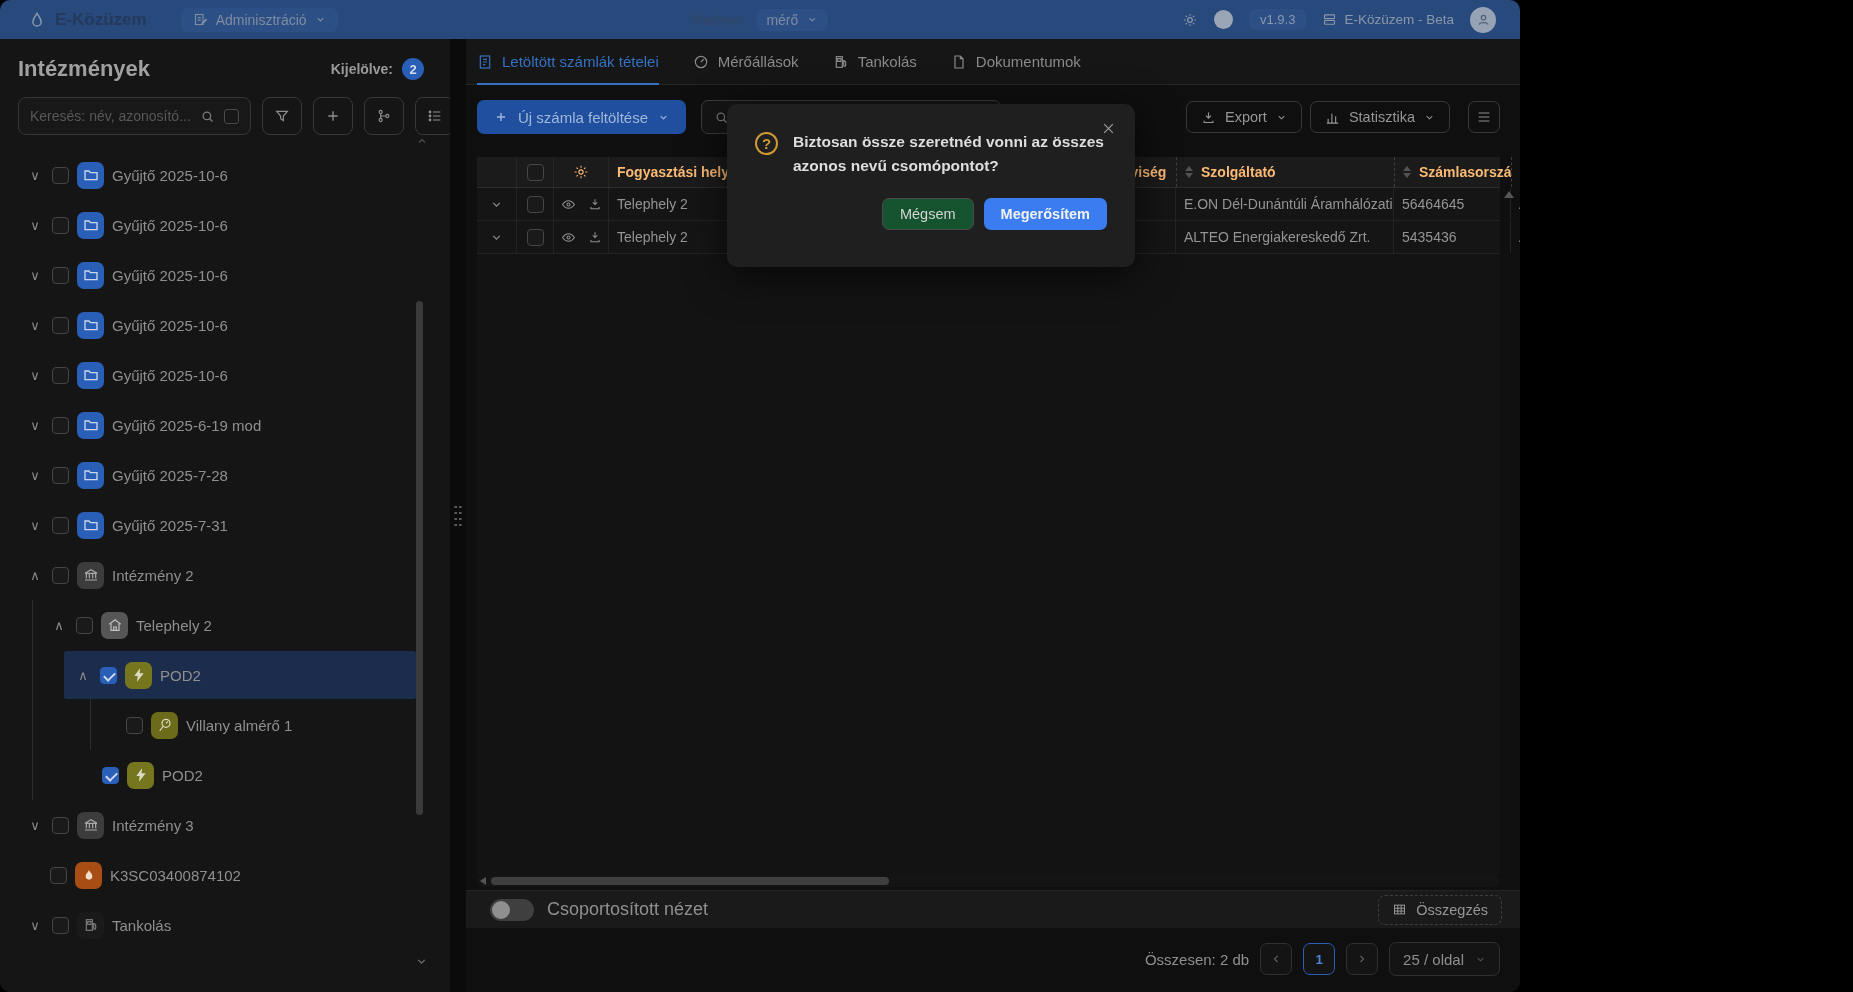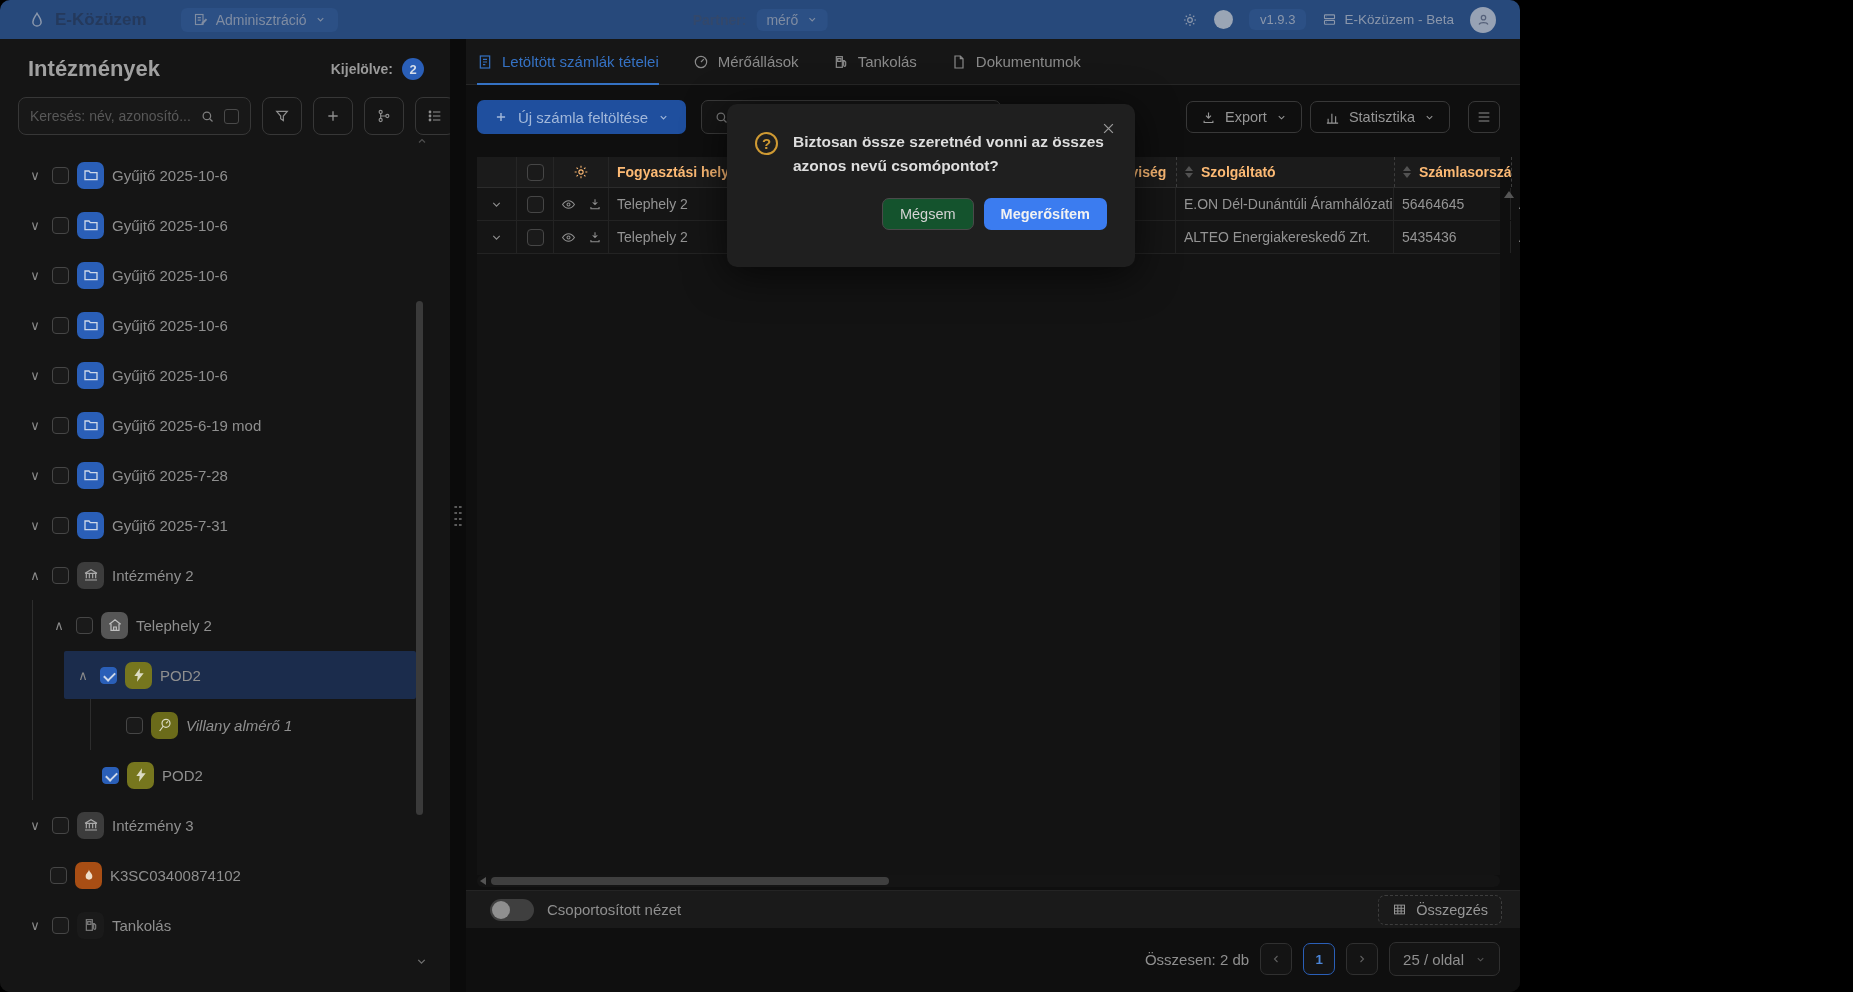--- a/index.html
+++ b/index.html
@@ -23,36 +23,36 @@
 
   
   .content { position:absolute; top:39px; bottom:0; left:0; right:0; display:flex; }
   .sidebar { position:relative; width:450px; background:#151515; flex:none; overflow:hidden; }
   .divider { width:16px; background:#0b0b0b; position:relative; flex:none; }
   .handle { position:absolute; top:50%; left:50%; transform:translate(-50%,-50%); width:9px; height:24px;
             background:radial-gradient(circle,#5a5a5a 1.2px,transparent 1.5px); background-size:4.5px 6px; }
   .main { position:relative; flex:1; background:#0f0f0f; overflow:hidden; }
 
   
-  .sb-head { display:flex; justify-content:space-between; align-items:center; padding:17px 26px 0 28px; }
+  .sb-head { display:flex; justify-content:space-between; align-items:center; padding:17px 26px 0 18px; }
   .sb-title { font-size:22px; font-weight:bold; color:#a0a0a0; }
   .sb-selected { display:flex; gap:9px; align-items:center; font-size:14px; font-weight:bold; color:#9a9a9a; }
   .badge { width:22px; height:22px; border-radius:50%; background:#2a5fb8; color:#d5dde9; font-size:13px; font-weight:bold; display:flex; align-items:center; justify-content:center; }
   .sb-controls { display:flex; gap:11px; padding:15px 16px 0 18px; align-items:center; }
   .sb-search { width:238px; height:38px; border:1px solid #373737; border-radius:8px; display:flex; align-items:center; padding:0 11px; gap:9px; background:#181818; }
   .sb-search .ph { color:#585858; font-size:14px; flex:1; white-space:nowrap; overflow:hidden; }
   .sb-search .mag { color:#7e7e7e; flex:none; }
   .sb-search .sq { width:15px; height:15px; border:1px solid #4a4a4a; border-radius:3px; flex:none; }
   .icon-btn { width:40px; height:38px; border:1px solid #373737; border-radius:8px; color:#8f8f8f; display:flex; align-items:center; justify-content:center; background:transparent; flex:none; }
 
   .tree { position:absolute; top:111px; left:0; right:0; bottom:0; overflow:hidden; }
   .trow { position:relative; height:50px; display:flex; align-items:center; gap:8px; font-size:15px; color:#8f8f8f; }
   .trow > * { position:relative; z-index:1; }
   .lv0 { padding-left:26px; } .lv1 { padding-left:50px; } .lv2 { padding-left:74px; }
-  .lv2b { padding-left:102px; } .lv3b { padding-left:126px;font-style:italic; }
+  .lv2b { padding-left:102px; } .lv3b { padding-left:126px; }
   .chev { width:18px; text-align:center; color:#8a8a8a; font-size:13px; flex:none; }
   .chev:empty { display:none; }
   .cb { width:17px; height:17px; border:1px solid #464646; border-radius:4px; flex:none; background:#1a1a1a; position:relative; }
   .cb.checked { background:#2a5fb8; border-color:#2a5fb8; }
   .cb.checked::after { content:""; position:absolute; left:5px; top:2px; width:5px; height:9px; border:solid #cfd9ea; border-width:0 2px 2px 0; transform:rotate(45deg); }
   .tico { width:27px; height:27px; border-radius:7px; display:flex; align-items:center; justify-content:center; flex:none; }
   .tico svg { width:16px; height:16px; }
   .ic-folder { background:#2a5fb8; color:#cdd7e8; }
   .ic-bank { background:#3c3c3c; color:#a8a8a8; }
   .ic-home { background:#565656; color:#c0c0c0; }
@@ -101,21 +101,21 @@
   .vscroll { position:absolute; right:6px; top:152px; width:10px; height:60px; color:#555; display:flex; justify-content:center; }
   .vscroll i { width:0; height:0; border-left:5px solid transparent; border-right:5px solid transparent; border-bottom:7px solid #555; }
 
   
   .hscroll { position:absolute; left:11px; right:20px; top:836px; height:12px; background:#141414; border-radius:6px; }
   .hscroll .larr { position:absolute; left:3px; top:2px; width:0; height:0; border-top:4px solid transparent; border-bottom:4px solid transparent; border-right:6px solid #555; }
   .hscroll .thumb { position:absolute; left:14px; top:2px; width:398px; height:8px; background:#3f3f3f; border-radius:4px; }
   .footerbar { position:absolute; left:0; right:0; top:851px; height:38px; background:#1a1a1a; border-top:1px solid #242424; display:flex; align-items:center; padding:0 18px 0 24px; }
   .toggle { width:44px; height:22px; border-radius:11px; background:#3f3f3f; position:relative; flex:none; }
   .toggle::after { content:""; position:absolute; left:2px; top:2px; width:18px; height:18px; border-radius:50%; background:#8f8f8f; }
-  .toggle-label { margin-left:13px; color:#8f8f8f; font-size:15px; }
+  .toggle-label { margin-left:13px; color:#8f8f8f; font-size:18px; }
   .btn-summary { margin-left:auto; height:30px; padding:0 13px; border:1px dashed #3d3d3d; border-radius:7px; color:#969696; display:flex; gap:9px; align-items:center; font-size:14.5px; background:transparent; }
 
   .pagination { position:absolute; right:20px; top:900px; height:40px; display:flex; align-items:center; gap:11px; color:#8f8f8f; font-size:15px; }
   .pg-btn { width:32px; height:32px; border:1px solid #303030; border-radius:7px; color:#5f5f5f; display:flex; align-items:center; justify-content:center; background:#141414; }
   .pg-btn.current { border-color:#2a5fb8; color:#4c86d8; font-weight:bold; }
   .pg-size { height:34px; padding:0 13px; border:1px solid #303030; border-radius:7px; display:flex; align-items:center; gap:11px; color:#8f8f8f; background:#141414; }
   .pg-size .car { color:#565656; }
 
   
   .modal { position:absolute; left:727px; top:104px; width:408px; height:163px; background:#1f1f1f; border-radius:10px; box-shadow:0 8px 40px rgba(0,0,0,.65); padding:26px 28px 22px; z-index:10; }

